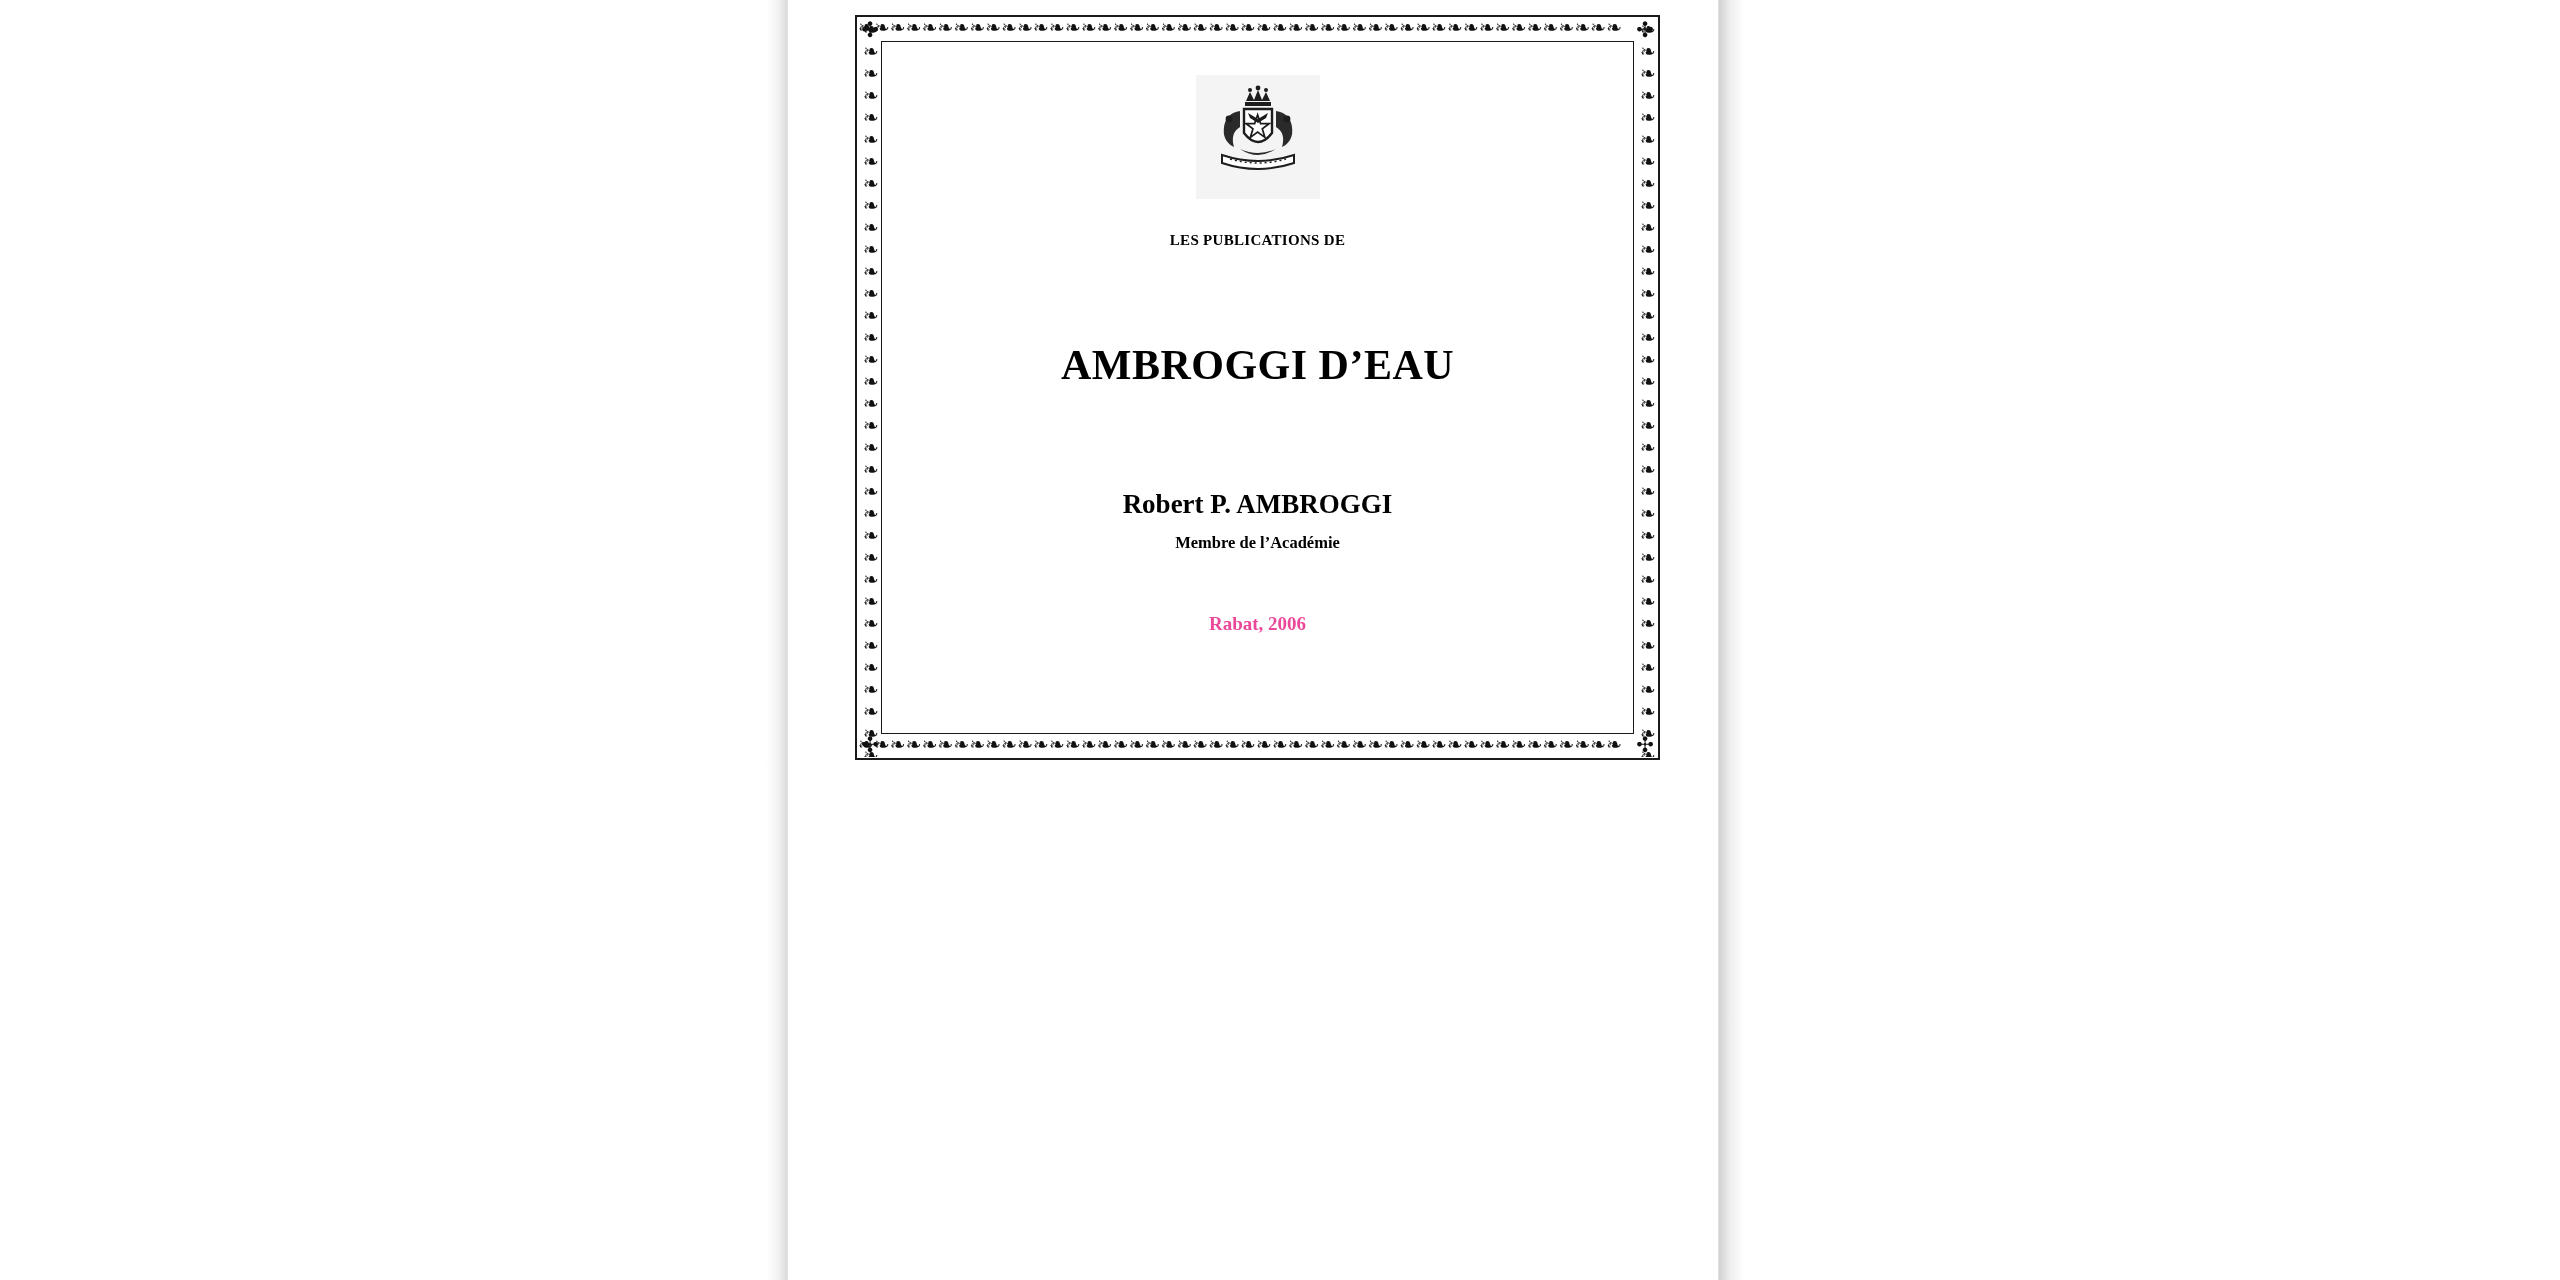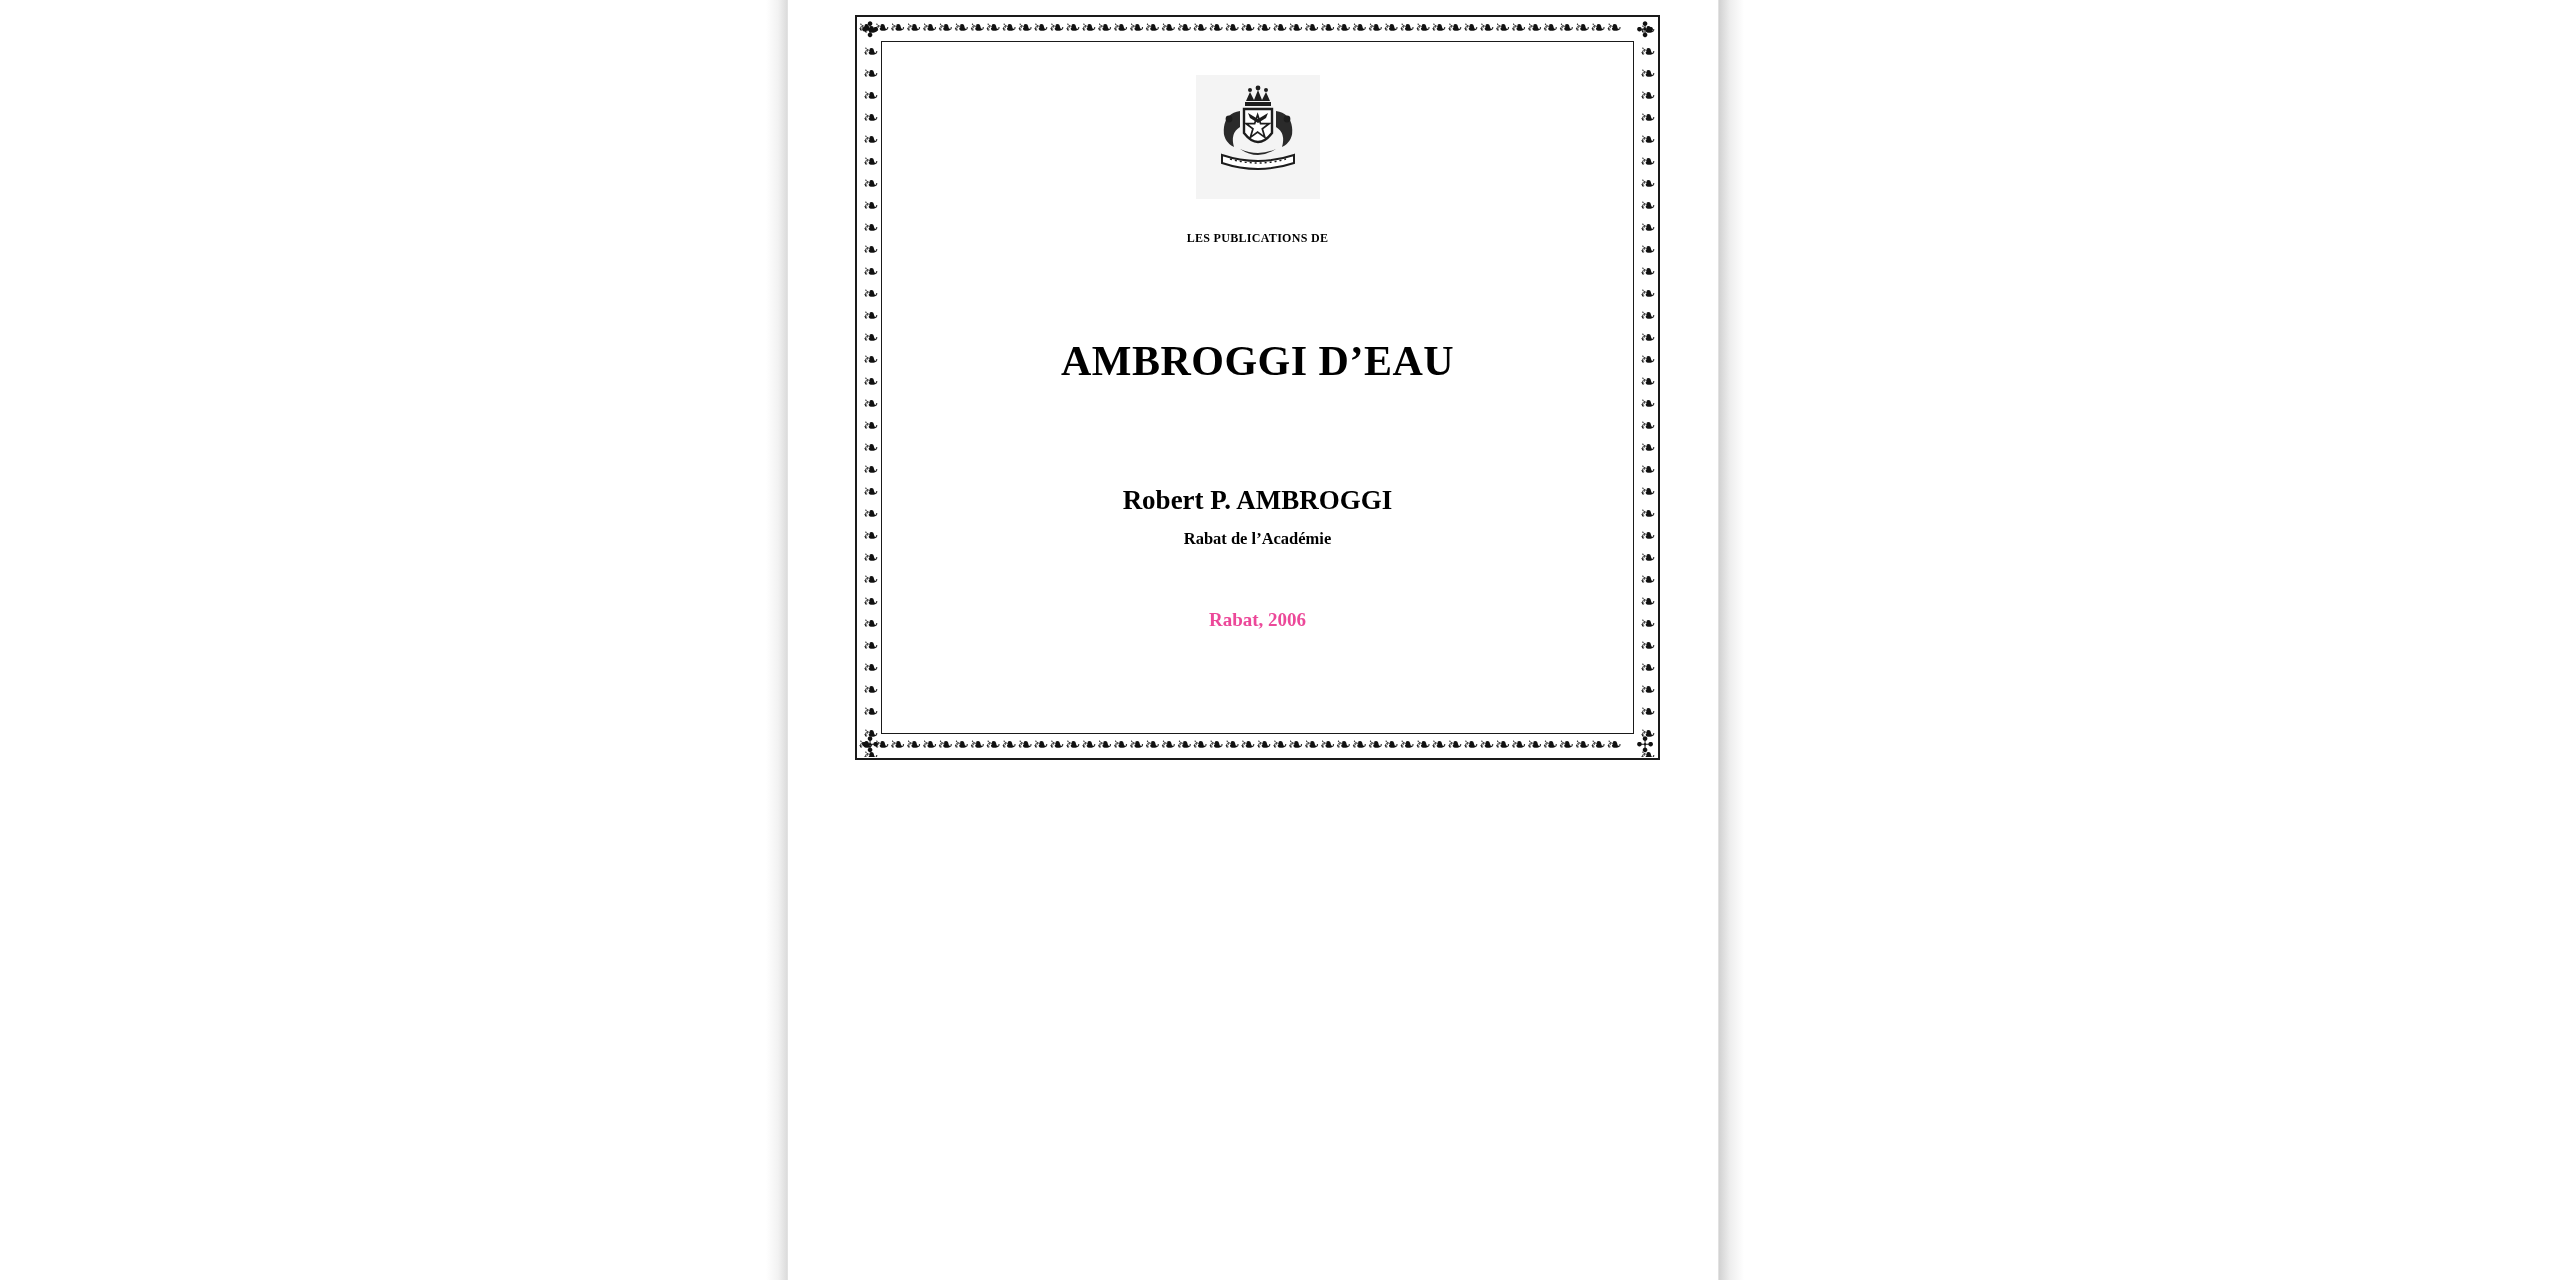--- a/index.html
+++ b/index.html
@@ -135,21 +135,21 @@
     width: 124px;
     height: 124px;
     background: #f4f4f4;
   }
   .emblem svg { display: block; }
 
   .publisher {
     margin-top: 32px;
     font-family: "Liberation Serif", serif;
     font-weight: bold;
-    font-size: 12px;
+    font-size: 15px;
     line-height: 1.33;
     letter-spacing: 0.3px;
     color: #000;
   }
 
   .doc-title {
     margin-top: 90px;
     font-family: "Liberation Serif", serif;
     font-weight: bold;
     font-size: 42px;
@@ -238,19 +238,19 @@
         </svg>
       </div>
 
       <div class="publisher">
         <div>LES PUBLICATIONS DE</div>
       </div>
 
       <div class="doc-title">AMBROGGI D’EAU</div>
 
       <div class="author">Robert P. AMBROGGI</div>
-      <div class="author-role">Rabat de l’Académie</div>
+      <div class="author-role">Membre de l’Académie</div>
 
       <div class="imprint">Rabat, 2006</div>
 
     </div>
   </div>
 </div>
 
 </body></html>

